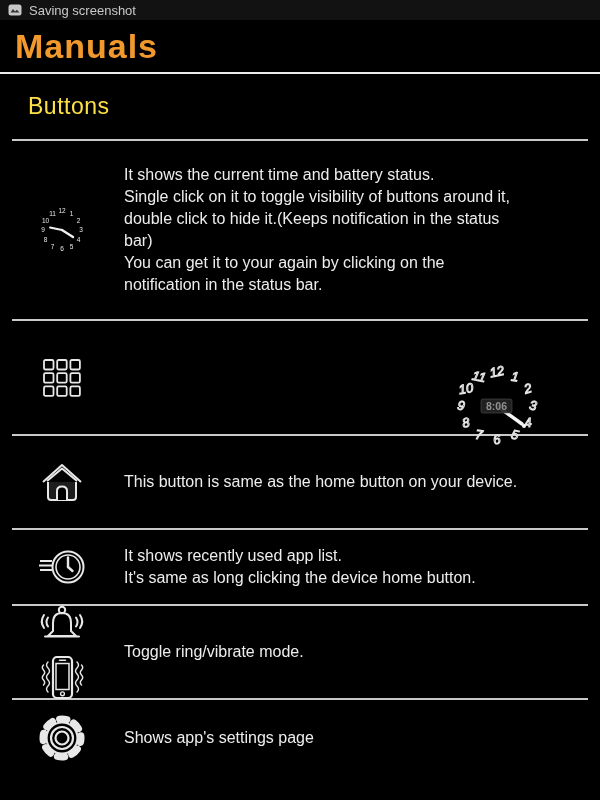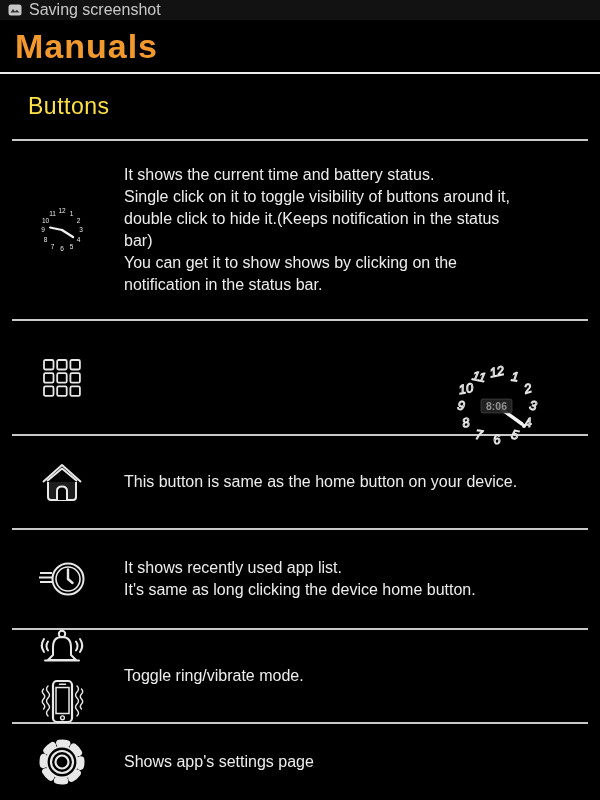--- a/index.html
+++ b/index.html
@@ -1,29 +1,29 @@
 <!DOCTYPE html>
 <html><head>
 <meta charset="utf-8">
 <style>
   * { margin:0; padding:0; box-sizing:border-box; }
   html,body { width:600px; height:800px; overflow:hidden; background:#000;
     font-family:"Liberation Sans","DejaVu Sans",sans-serif; }
   .statusbar { height:20px; background:#121212; display:flex; align-items:center;
     padding-left:8px; gap:7px; }
-  .statusbar .txt { color:#c9c9c9; font-size:16px; }
+  .statusbar .txt { color:#c9c9c9; font-size:13px; }
   .header { height:52px; display:flex; align-items:center; padding-left:15px; }
   .header .title { color:#F2992E; font-size:34px; font-weight:bold; letter-spacing:1px; }
   .hr-full { height:2px; background:#ececec; }
   .section-head { height:65px; display:flex; align-items:center; padding-left:28px; }
   .section-head .txt { color:#fde047; font-size:23px; letter-spacing:0.5px; }
   .hr { height:2px; background:#c9c9c9; margin:0 12px; }
   .row { display:flex; align-items:center; }
   .r1 { height:178px; } .r2 { height:113px; } .r3 { height:92px; }
-  .r4 { height:98px; } .r5 { height:92px; } .r6 { height:76px; }
+  .r4 { height:74px; } .r5 { height:92px; } .r6 { height:76px; }
   .icon-cell { width:124px; flex:0 0 124px; display:flex; flex-direction:column;
     align-items:center; justify-content:center; gap:8px; }
   .text-cell { flex:1; }
   .text-cell .ln { color:#ededed; font-size:16px; line-height:22px; white-space:nowrap; }
   svg { display:block; }
   .overlay-clock { position:absolute; left:450px; top:352px; width:110px; height:100px; }
   .page { position:relative; width:600px; height:800px; }
 </style>
 </head>
 <body>
@@ -65,21 +65,21 @@
         <text x="16.5" y="11.5">11</text>
         <line x1="26" y1="26" x2="14" y2="23.5" stroke="#f0f0f0" stroke-width="2" stroke-linecap="round"></line>
         <line x1="26" y1="26" x2="37" y2="33" stroke="#f0f0f0" stroke-width="2.4" stroke-linecap="round"></line>
       </svg>
     </div>
     <div class="text-cell">
       <div class="ln">It shows the current time and battery status.</div>
       <div class="ln">Single click on it to toggle visibility of buttons around it,</div>
       <div class="ln">double click to hide it.(Keeps notification in the status</div>
       <div class="ln">bar)</div>
-      <div class="ln">You can get it to show shows by clicking on the</div>
+      <div class="ln">You can get it to your again by clicking on the</div>
       <div class="ln">notification in the status bar.</div>
     </div>
   </div>
   <div class="hr"></div>
 
   <div class="row r2">
     <div class="icon-cell">
       <svg width="38" height="38" viewBox="0 0 38 38" fill="none" stroke="#e8e8e8" stroke-width="1.8">
         <rect x="1" y="1" width="9.5" height="9.5" rx="1.5"></rect>
           <rect x="14.2" y="1" width="9.5" height="9.5" rx="1.5"></rect>

